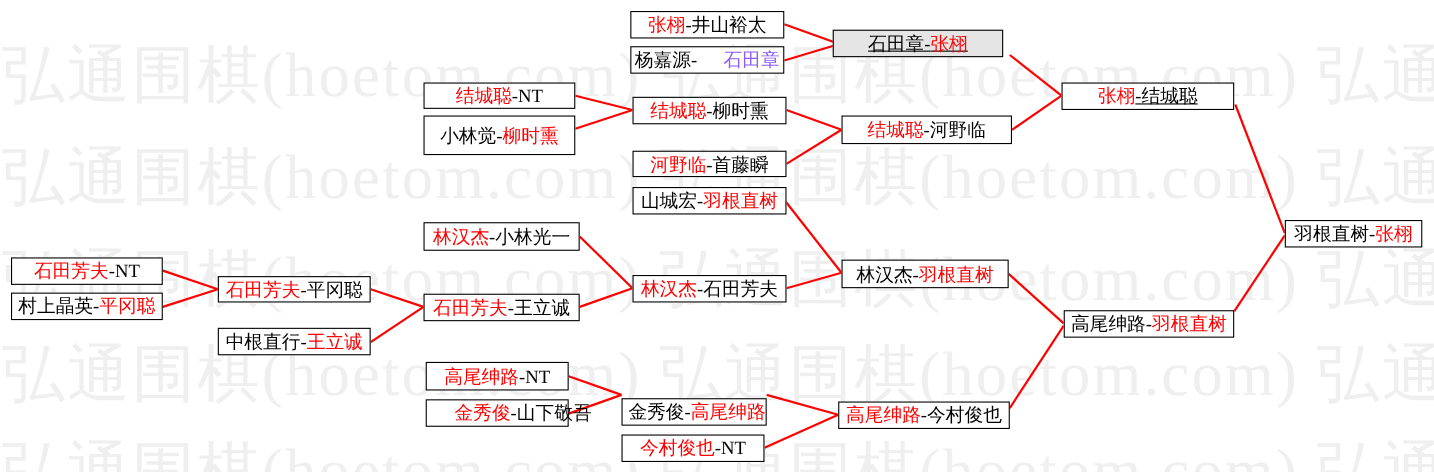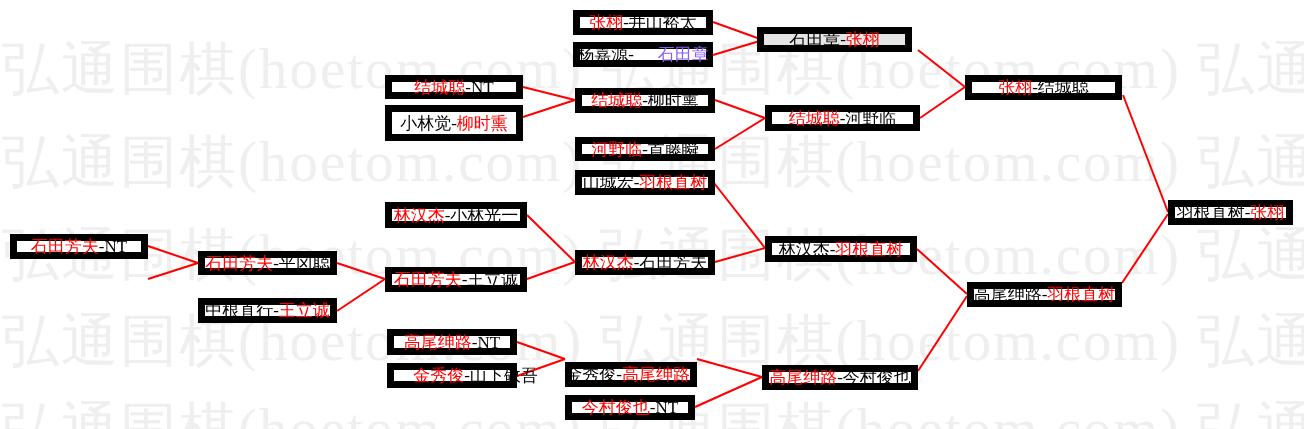--- a/index.html
+++ b/index.html
@@ -37,21 +37,21 @@
   }
   
   #nodes-layer {
     position: absolute; left: 0; top: 0;
     width: 1304px; height: 429px;
     z-index: 2;
   }
   .match {
     position: absolute;
     box-sizing: border-box;
-    border: 7px solid #c4b5fd;
+    border: 1px solid #c4b5fd;
     background: #ffffff;
     display: flex;
     align-items: center;
     justify-content: center;
     white-space: nowrap;
     font-size: 17px;
     line-height: 1;
   }
   .match span { display: inline-block; }
 </style>
@@ -89,20 +89,24 @@
       <line x1="920" y1="118" x2="965" y2="87" stroke="#ff0000" stroke-width="2"></line>
       <line x1="917" y1="249" x2="967" y2="294" stroke="#ff0000" stroke-width="2"></line>
       <line x1="918" y1="371" x2="967" y2="296" stroke="#ff0000" stroke-width="2"></line>
       <line x1="1123" y1="95" x2="1168" y2="212" stroke="#ff0000" stroke-width="2"></line>
       <line x1="1122" y1="283" x2="1168" y2="214" stroke="#ff0000" stroke-width="2"></line>
     </svg>
   <div id="nodes-layer">
       <div class="match" style="left: 10px; top: 234px; width: 138px; height: 25px; border-color: rgb(0, 0, 0); background: rgb(255, 255, 255);">
         <span style="color: rgb(255, 0, 0);">石田芳夫</span>
         <span style="color: rgb(0, 0, 0);">-NT</span>
+      </div>
+      <div class="match" style="left: 10px; top: 266px; width: 138px; height: 25px; border-color: rgb(0, 0, 0); background: rgb(255, 255, 255);">
+        <span style="color: rgb(0, 0, 0);">村上晶英-</span>
+        <span style="color: rgb(255, 0, 0);">平冈聪</span>
       </div>
       <div class="match" style="left: 198px; top: 251px; width: 139px; height: 24px; border-color: rgb(0, 0, 0); background: rgb(255, 255, 255);">
         <span style="color: rgb(255, 0, 0);">石田芳夫</span>
         <span style="color: rgb(0, 0, 0);">-平冈聪</span>
       </div>
       <div class="match" style="left: 198px; top: 298px; width: 139px; height: 25px; border-color: rgb(0, 0, 0); background: rgb(255, 255, 255);">
         <span style="color: rgb(0, 0, 0);">中根直行-</span>
         <span style="color: rgb(255, 0, 0);">王立诚</span>
       </div>
       <div class="match" style="left: 385px; top: 75px; width: 138px; height: 24px; border-color: rgb(0, 0, 0); background: rgb(255, 255, 255);">

